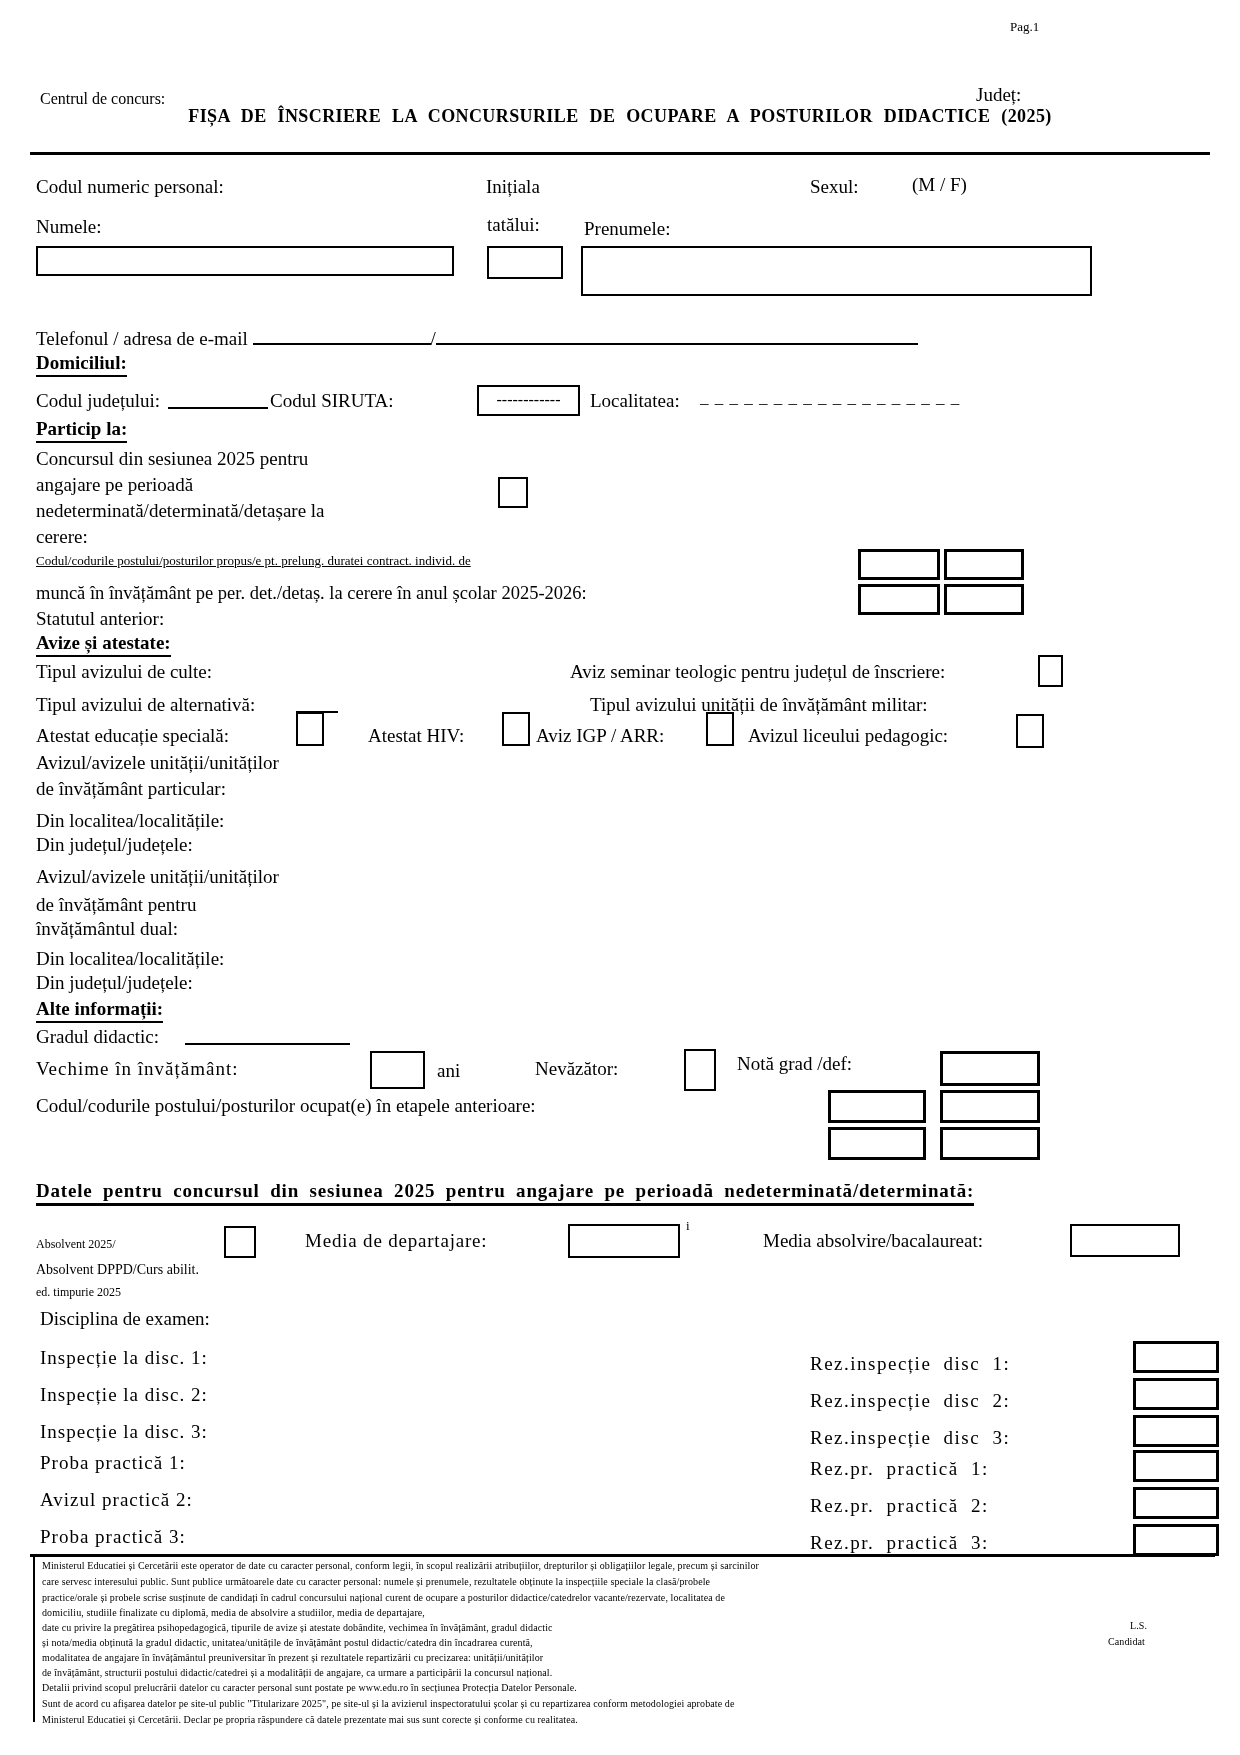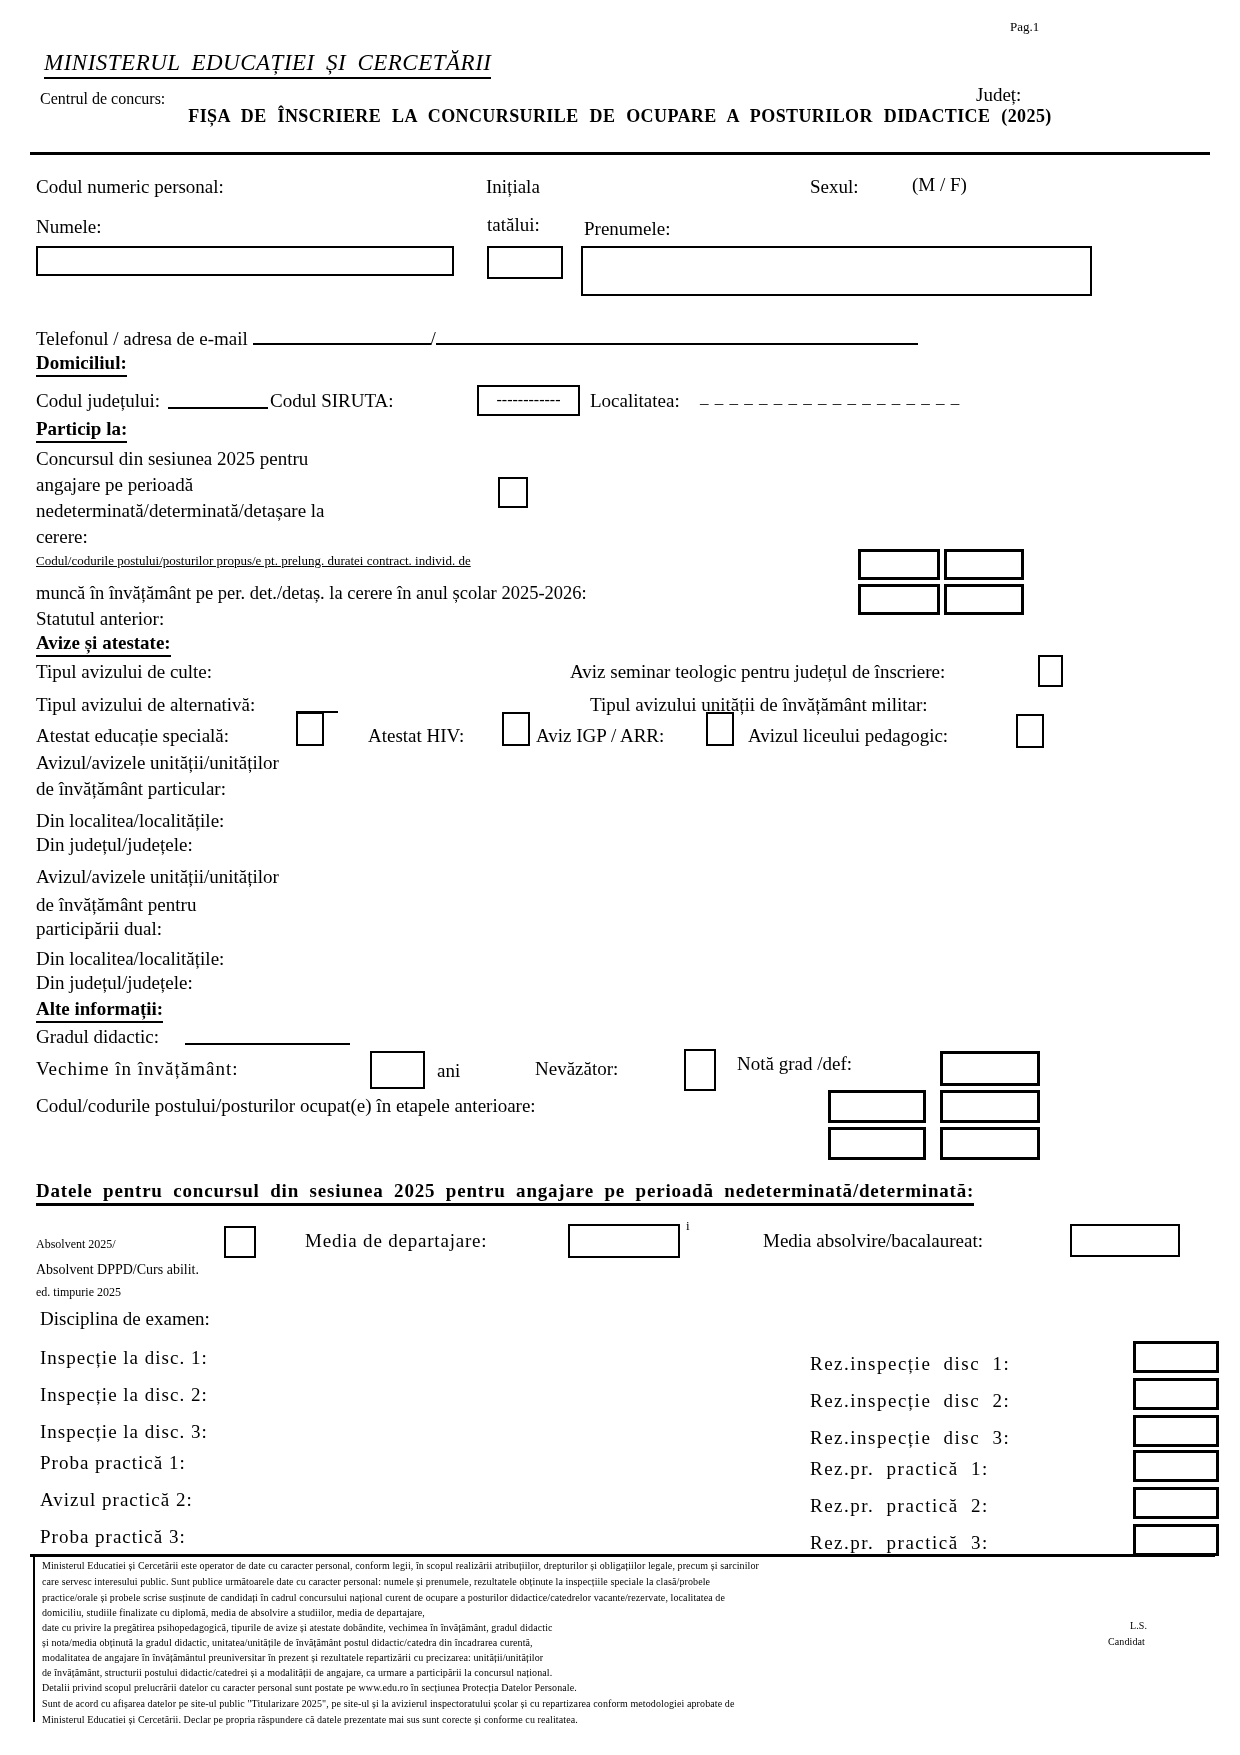--- a/index.html
+++ b/index.html
@@ -17,21 +17,20 @@
   .small{font-size:13px;}
   .foot{position:absolute;white-space:nowrap;font-size:10px;letter-spacing:.1px;}
   .ctr{text-align:center;}
 </style>
 </head>
 <body>
 
 <div id="page">
 
   <div class="p small" style="left:1010px;top:20px;">Pag.1</div>
-  <div class="p it" style="left:44px;top:50px;font-size:23px;letter-spacing:.5px;word-spacing:5px;border-bottom:2px solid #000;padding-bottom:1px;">MINISTERUL EDUCAȚIEI ȘI CERCETĂRII</div>
   <div class="p" style="left:40px;top:90px;font-size:16px;">Centrul de concurs:</div>
   <div class="p" style="left:976px;top:84px;">Județ:</div>
   <div class="p bold ctr" style="left:0;top:106px;width:1240px;font-size:18px;word-spacing:6px;letter-spacing:.4px;">FIȘA DE ÎNSCRIERE LA CONCURSURILE DE OCUPARE A POSTURILOR DIDACTICE (2025)</div>
   <div class="hline" style="left:30px;top:152px;width:1180px;height:3px;"></div>
 
   <div class="p" style="left:36px;top:176px;">Codul numeric personal:</div>
   <div class="p" style="left:486px;top:176px;">Inițiala</div>
   <div class="p" style="left:810px;top:176px;">Sexul:</div>
   <div class="p" style="left:912px;top:174px;">(M / F)</div>
 
@@ -85,21 +84,21 @@
   <div class="p" style="left:748px;top:725px;">Avizul liceului pedagogic:</div>
   <div class="box" style="left:1016px;top:714px;width:28px;height:34px;"></div>
 
   <div class="p" style="left:36px;top:752px;">Avizul/avizele unității/unităților</div>
   <div class="p" style="left:36px;top:778px;">de învățământ particular:</div>
   <div class="p" style="left:36px;top:810px;">Din  localitea/localitățile:</div>
   <div class="p" style="left:36px;top:834px;">Din  județul/județele:</div>
 
   <div class="p" style="left:36px;top:866px;">Avizul/avizele unității/unităților</div>
   <div class="p" style="left:36px;top:894px;">de învățământ pentru</div>
-  <div class="p" style="left:36px;top:918px;">participării dual:</div>
+  <div class="p" style="left:36px;top:918px;">învățământul dual:</div>
   <div class="p" style="left:36px;top:948px;">Din  localitea/localitățile:</div>
   <div class="p" style="left:36px;top:972px;">Din  județul/județele:</div>
 
   <div class="p hd" style="left:36px;top:998px;">Alte informații:</div>
   <div class="p" style="left:36px;top:1026px;">Gradul didactic:</div>
   <span class="blank" style="position:absolute;left:185px;top:1026px;width:165px;"></span>
   <div class="p" style="left:36px;top:1058px;letter-spacing:1px;">Vechime în  învățământ:</div>
   <div class="box" style="left:370px;top:1051px;width:55px;height:38px;"></div>
   <div class="p" style="left:437px;top:1060px;">ani</div>
   <div class="p" style="left:535px;top:1058px;">Nevăzător:</div>

